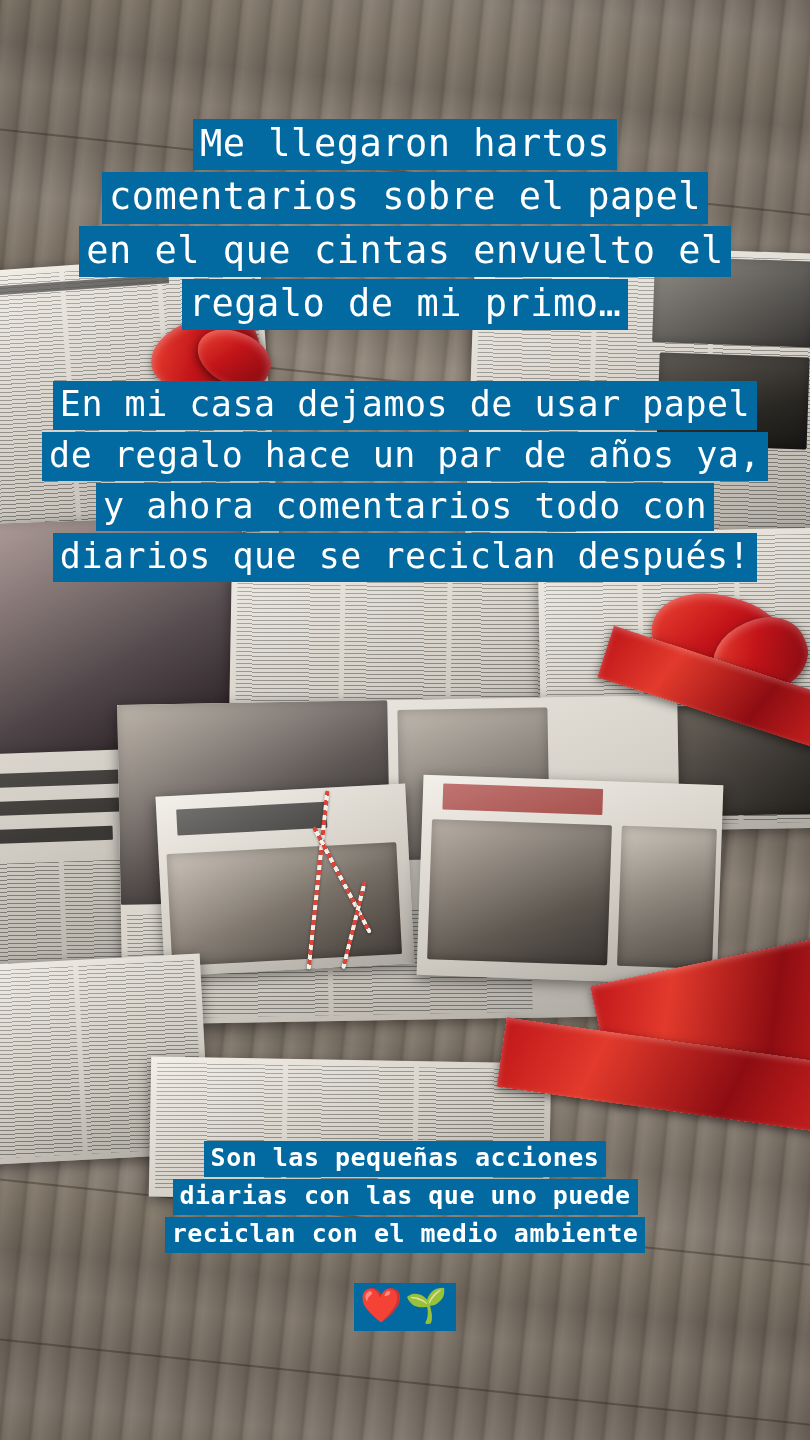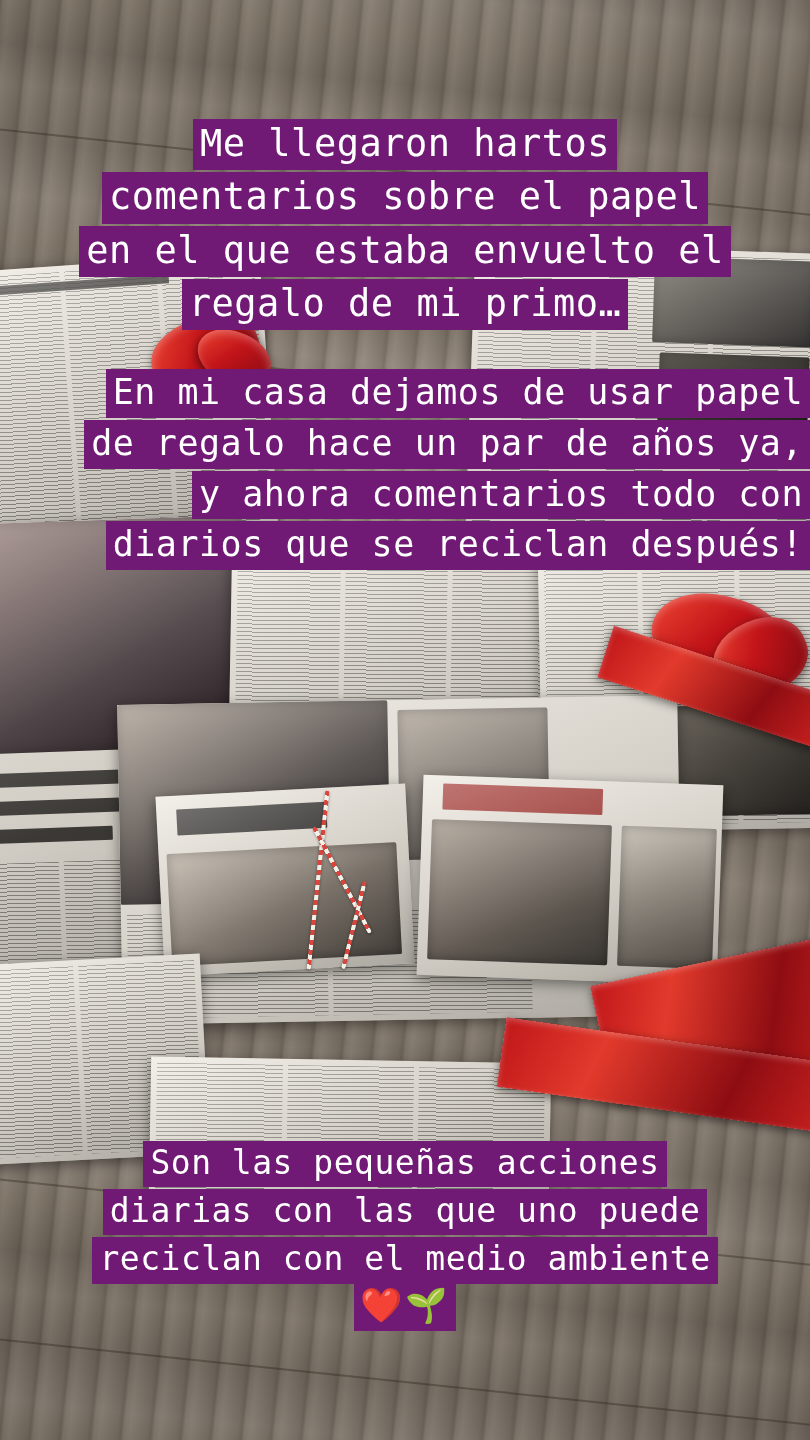--- a/index.html
+++ b/index.html
@@ -117,29 +117,29 @@
     position: absolute;
     left: 0;
     width: 810px;
     text-align: center;
     line-height: 1.28;
     pointer-events: none;
   }
   .caption-block span.line {
     display: inline-block;
     color: #ffffff;
-    background: #701a75;
+    background: #0369a1;
     padding: 1px 7px 3px 7px;
     margin: 1px 0;
     letter-spacing: 0.5px;
     white-space: pre;
   }
   .cap-big span.line { font-size: 37px; }
   .cap-mid span.line { font-size: 35px; }
-  .cap-sm  span.line { font-size: 33px; }
+  .cap-sm  span.line { font-size: 25px; font-weight: bold; }
   .emoji-line span.line { font-size: 34px; letter-spacing: 2px; }
 </style>
 </head>
 <body>
 
 <div id="story">
 
   <div class="photo"></div>
 
   <div class="plank-line" style="top:120px; transform:rotate(6deg);"></div>
@@ -244,25 +244,25 @@
   <div class="ribbon" style="left:600px; top:960px; width:240px; height:120px; transform:rotate(-12deg);"></div>
   <div class="ribbon" style="left:500px; top:1040px; width:330px; height:70px; transform:rotate(8deg);"></div>
 
   <div class="twine" style="left:316px; top:790px; height:180px; transform:rotate(6deg);"></div>
   <div class="twine" style="left:340px; top:820px; height:120px; transform:rotate(-28deg);"></div>
   <div class="twine" style="left:352px; top:880px; height:90px; transform:rotate(14deg);"></div>
 
   <div class="caption-block cap-big" style="top:118px;">
     <span class="line">Me llegaron hartos</span><br>
     <span class="line">comentarios sobre el papel</span><br>
-    <span class="line">en el que estaba envuelto el</span><br>
+    <span class="line">en el que cintas envuelto el</span><br>
     <span class="line">regalo de mi primo…</span>
   </div>
 
-  <div class="caption-block cap-mid" style="top:368px;text-align:right;">
+  <div class="caption-block cap-mid" style="top:380px;">
     <span class="line">En mi casa dejamos de usar papel</span><br>
     <span class="line">de regalo hace un par de años ya,</span><br>
     <span class="line">y ahora comentarios todo con</span><br>
     <span class="line">diarios que se reciclan después!</span>
   </div>
 
 
   <div class="caption-block cap-sm" style="top:1140px;">
     <span class="line">Son las pequeñas acciones</span><br>
     <span class="line">diarias con las que uno puede</span><br>

